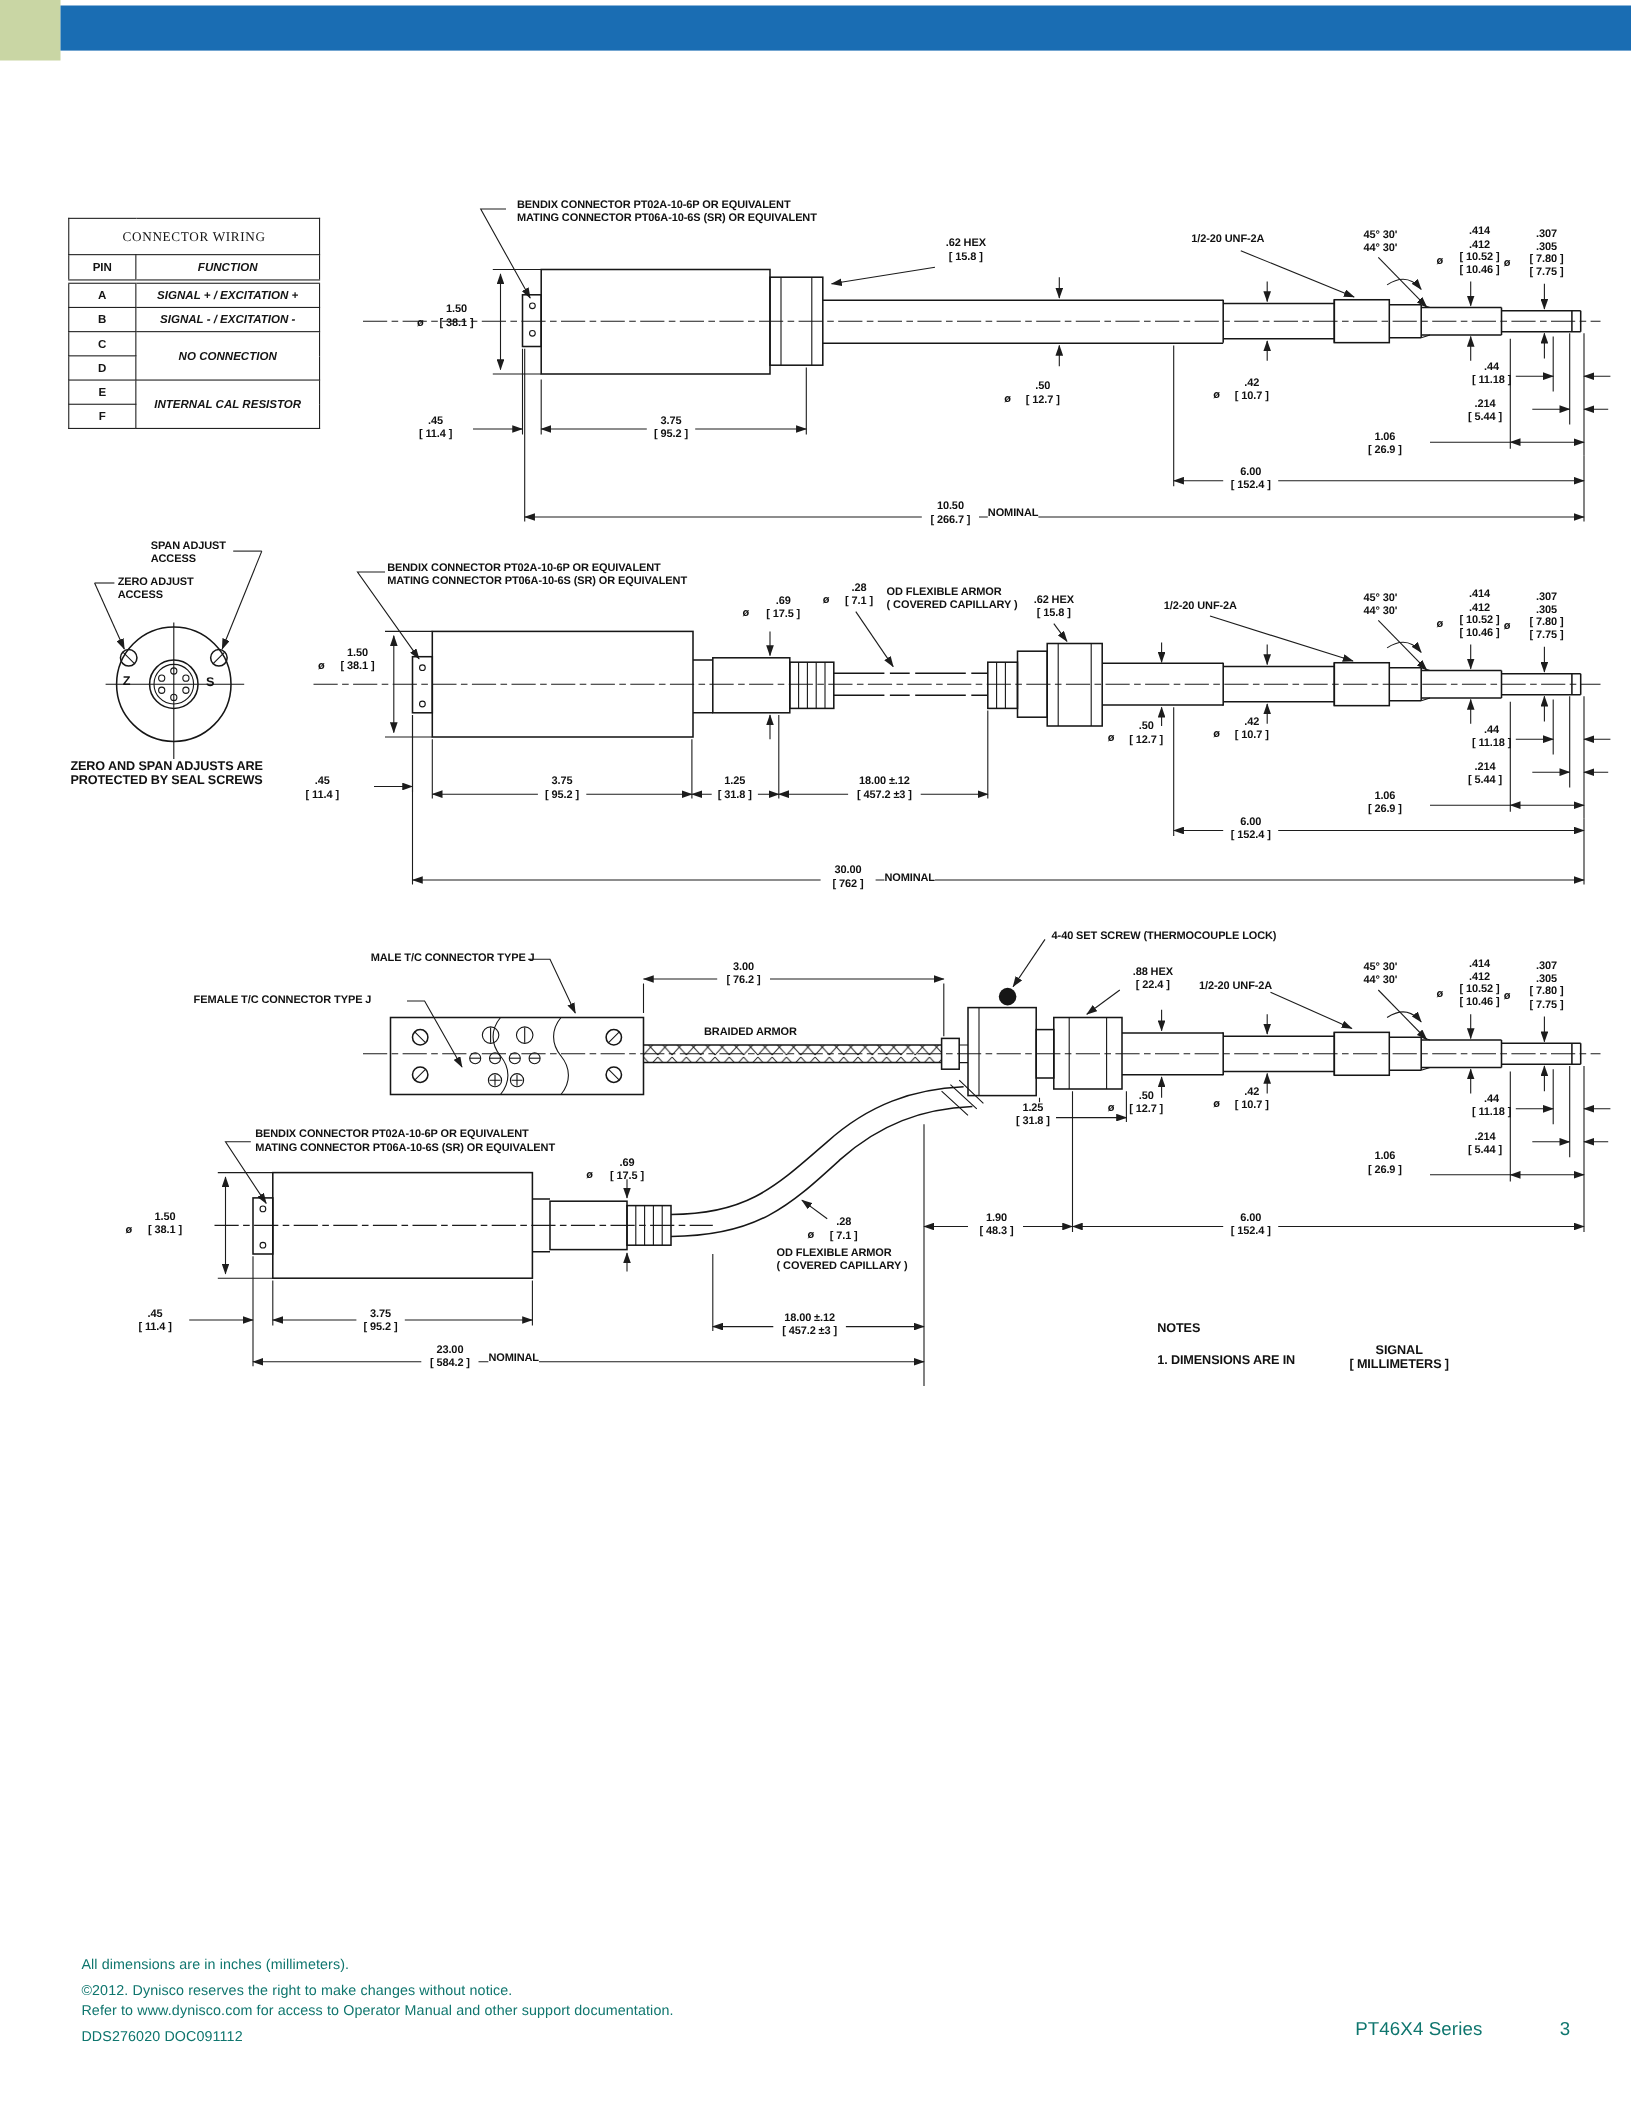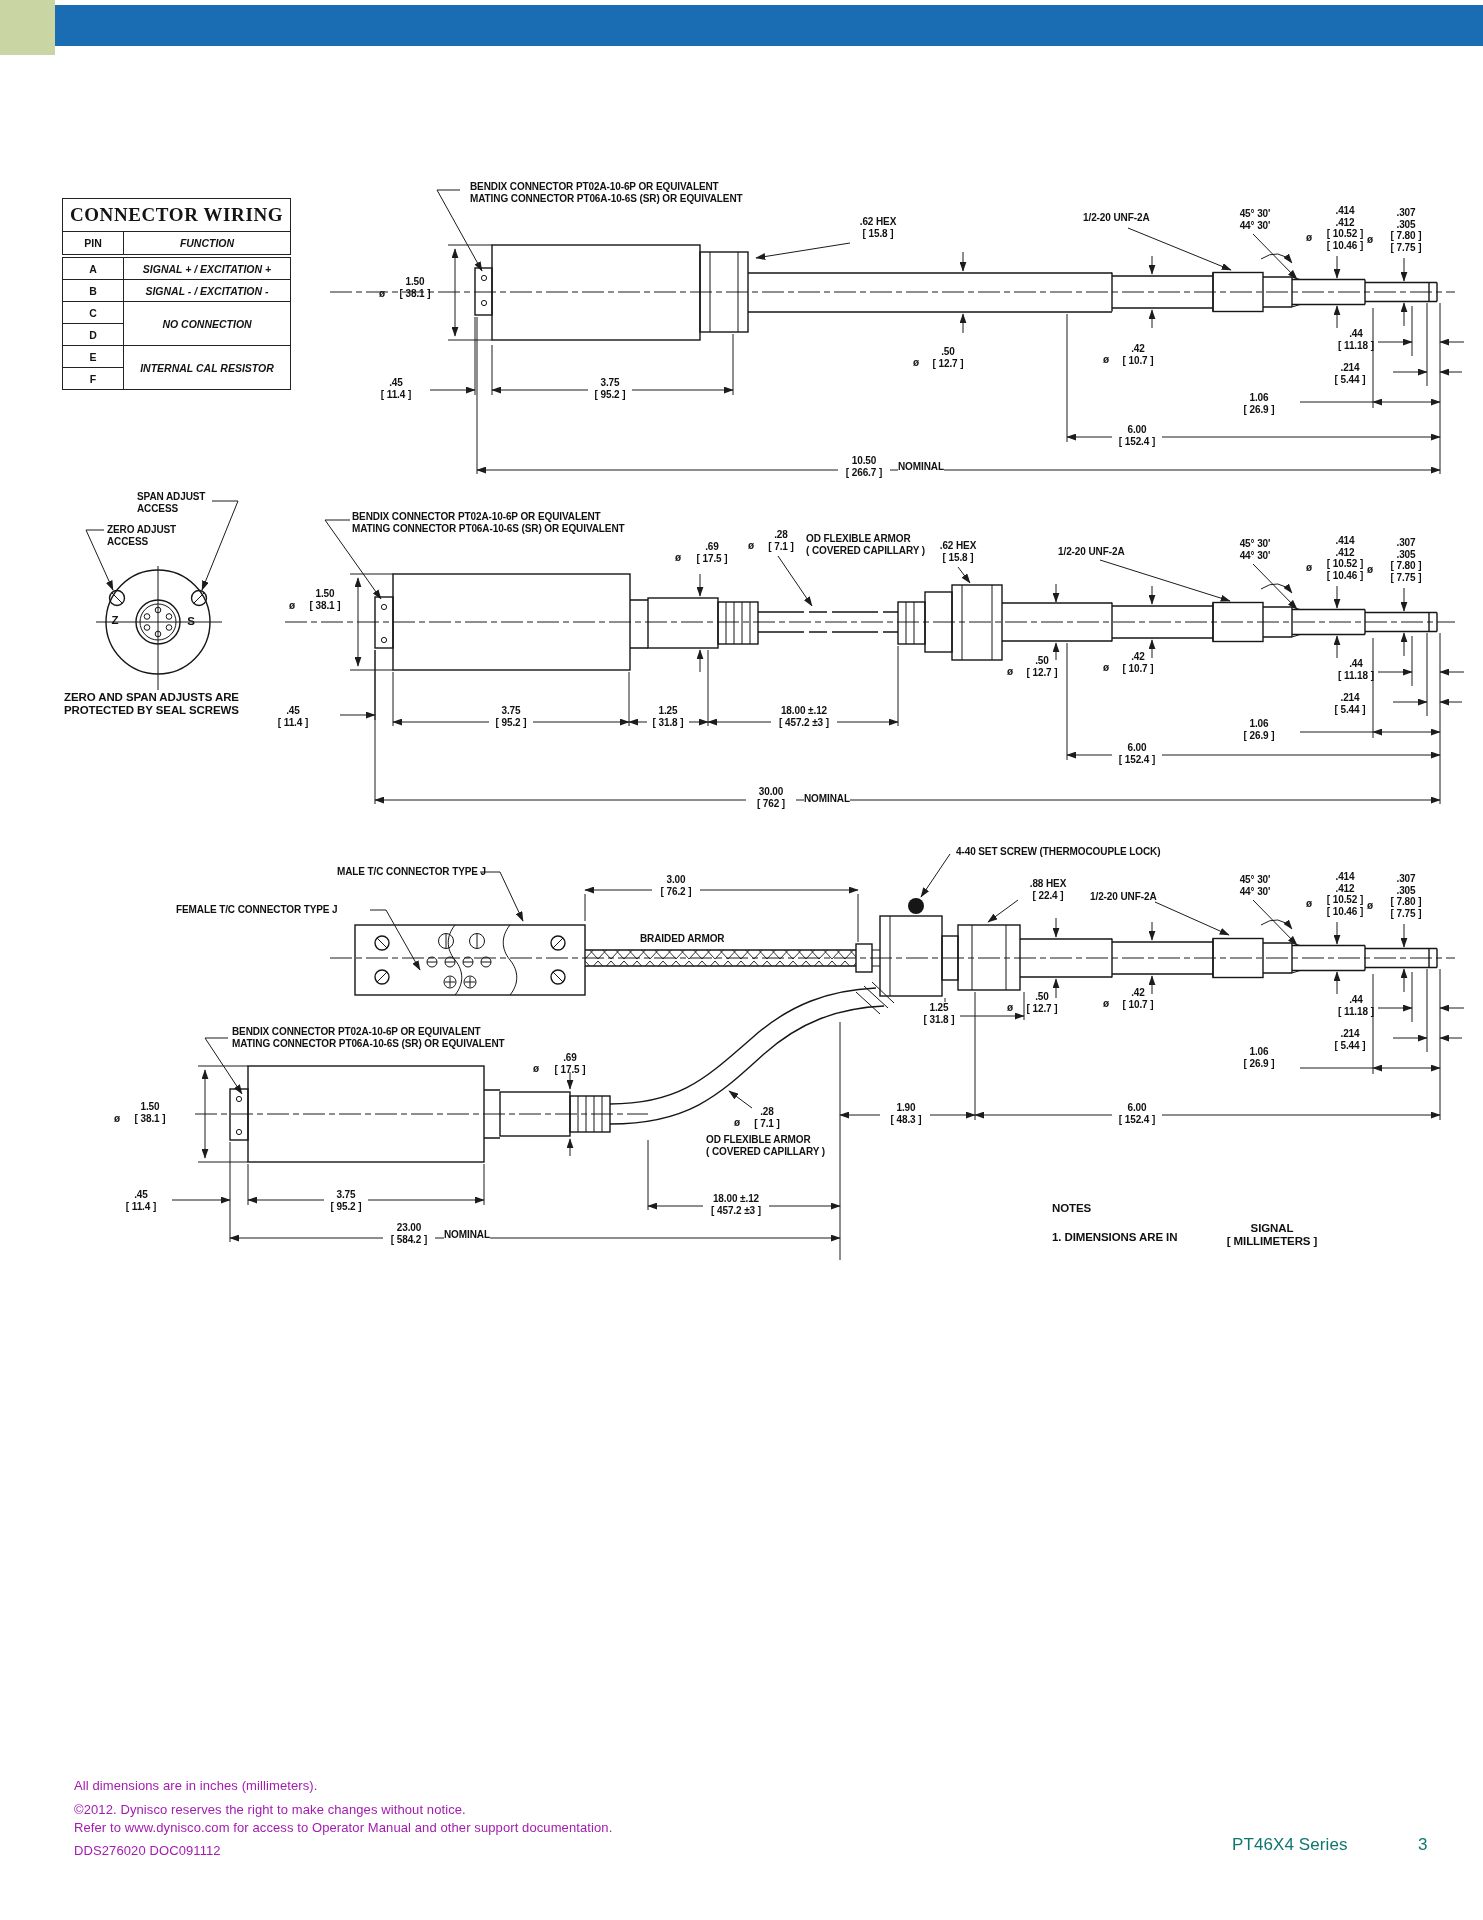--- a/index.html
+++ b/index.html
@@ -14,26 +14,26 @@
   .c{stroke:#1c1c1c;stroke-width:1;fill:none;stroke-dasharray:22 4 6 4;}
   .lbl{position:absolute;font:bold 10px/11.5px "Liberation Sans",sans-serif;color:#111;
        text-align:center;white-space:pre-line;letter-spacing:-0.1px;}
   .la{text-align:left;}
   .mask{background:#fff;}
   .dia-sym{position:absolute;font:bold 10px/10px "Liberation Sans",sans-serif;color:#111;}
   .big{font-size:11.5px;line-height:13px;}
   .wiring{position:absolute;left:62px;top:198px;border-collapse:collapse;table-layout:fixed;
           font-family:"Liberation Sans",sans-serif;color:#141414;}
   .wiring td{border:1.6px solid #222;text-align:center;vertical-align:middle;}
-  .wiring .ttl{font-family:"Liberation Serif",serif;font-size:19px;font-weight:bold;
+  .wiring .ttl{font-family:"Liberation Serif",serif;font-size:12px;font-weight:normal;
                letter-spacing:.6px;height:30px;width:222px;}
   .wiring .hd{font-weight:bold;font-size:11px;height:20px;border-bottom:4px double #222;}
   .wiring .pin{width:58px;font-weight:bold;font-size:10.5px;height:19px;}
   .wiring .fn{width:164px;font-weight:bold;font-size:10.5px;font-style:italic;}
-  .ft{position:absolute;font:13px/1.25 "Liberation Sans",sans-serif;color:#a21caf;letter-spacing:.1px;}
+  .ft{position:absolute;font:13px/1.25 "Liberation Sans",sans-serif;color:#0f766e;letter-spacing:.1px;}
   .ftbig{font-size:17px;color:#0f766e;}
 </style>
 </head>
 <body>
 
 <div class="page">
 
   <div class="corner" style="background:#c9d6a4"></div>
   <div class="bar" style="background:#1a6db3"></div>
 

